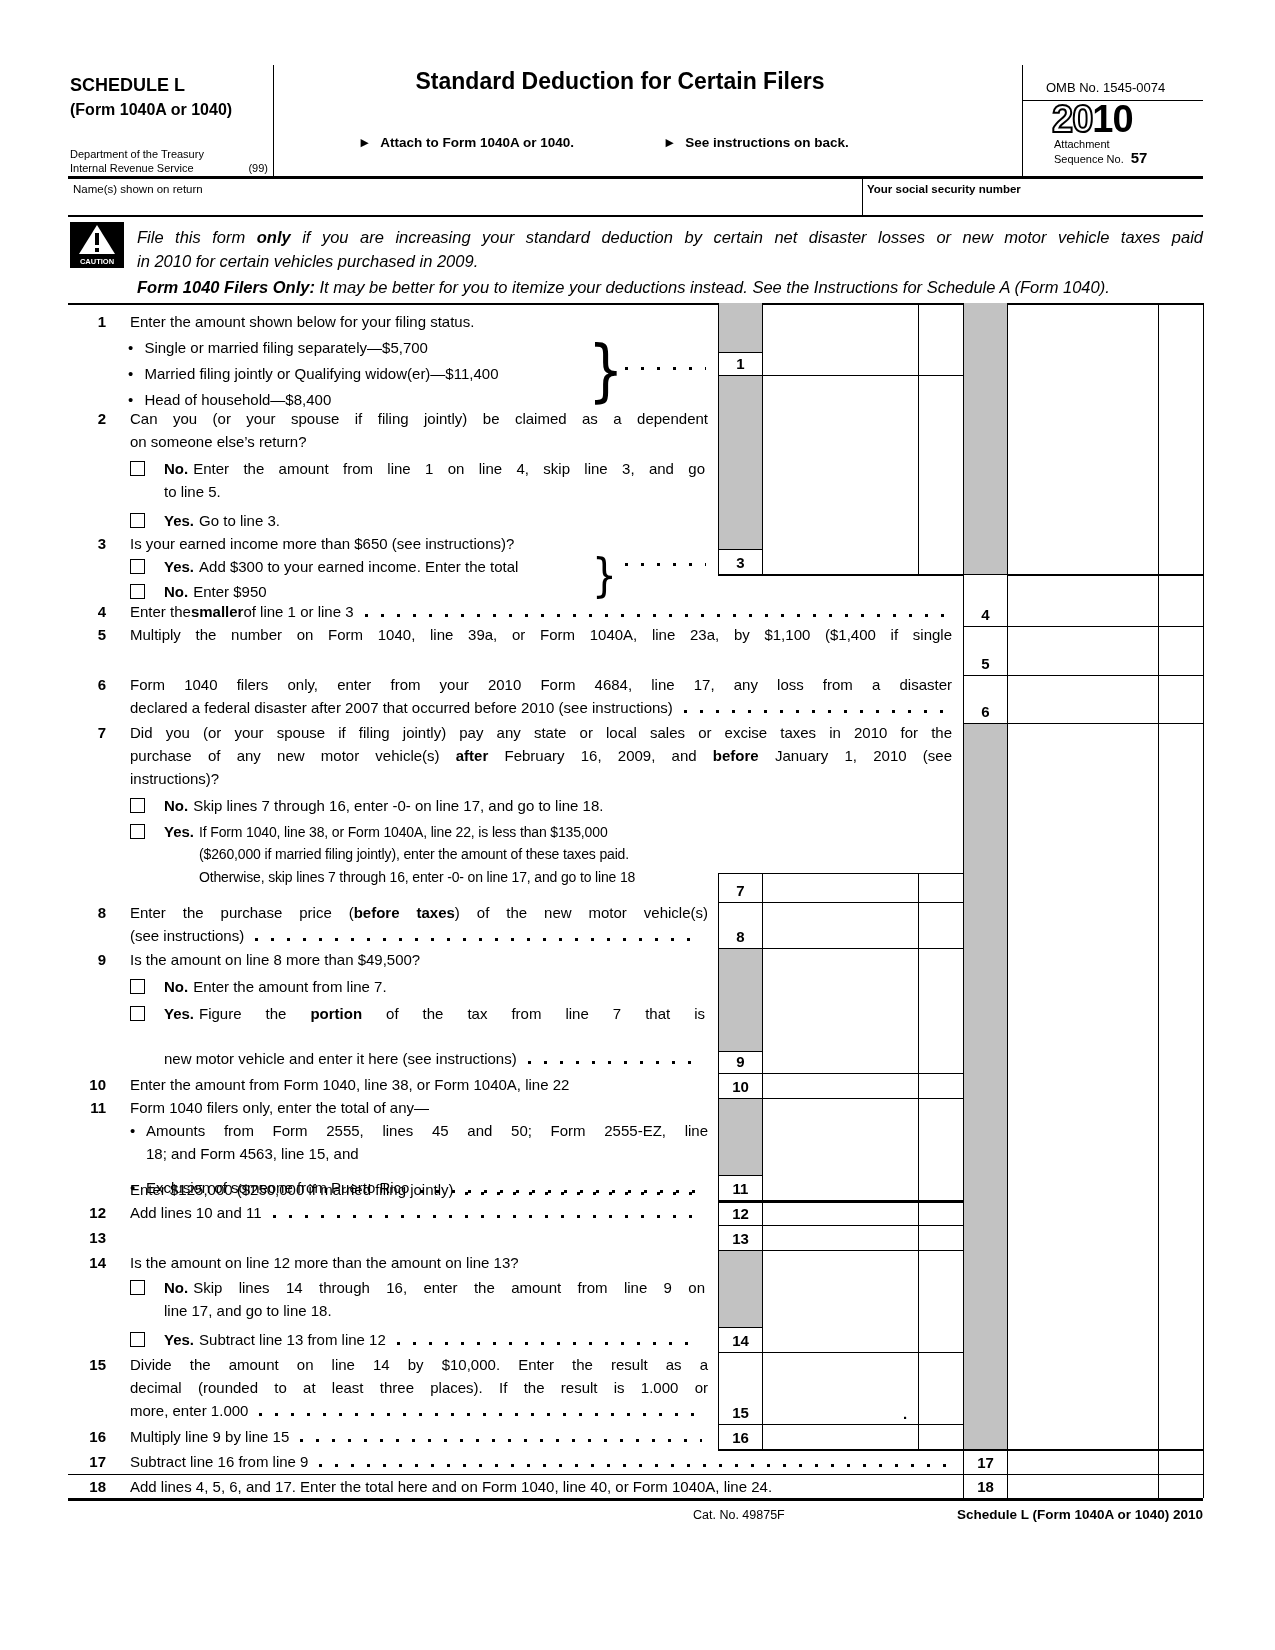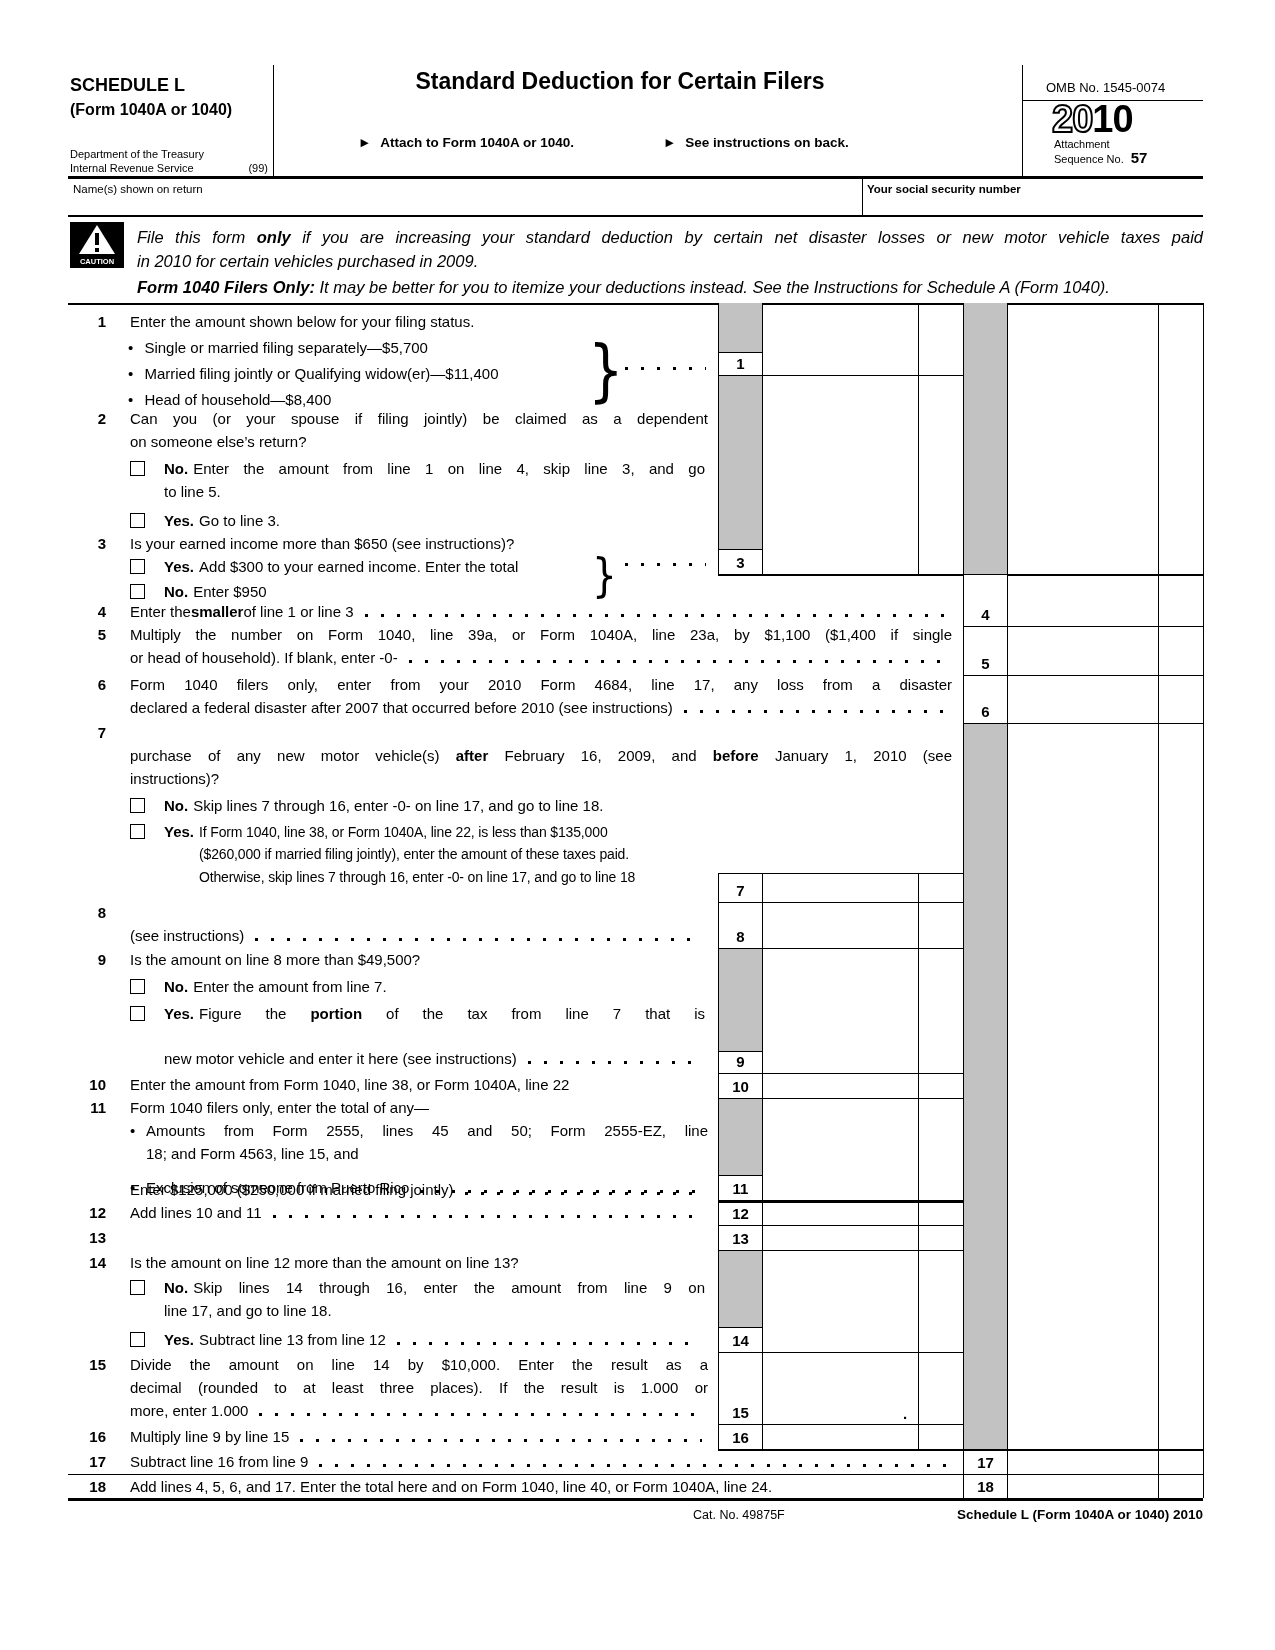--- a/index.html
+++ b/index.html
@@ -220,49 +220,49 @@
   <div class="num" style="left:76px;top:602px;">4</div>
   <div class="fx" style="left:130px;top:602px;width:822px;">
     <span>Enter the </span>
       <span class="b">smaller</span>
       <span> of line 1 or line 3</span>
     <span class="leader"></span>
   </div>
 
   <div class="num" style="left:76px;top:625px;">5</div>
   <div class="t j" style="left:130px;top:625px;width:822px;">Multiply the number on Form 1040, line 39a, or Form 1040A, line 23a, by $1,100 ($1,400 if single</div>
-  <div class="fx" style="left:130px;top:648px;width:822px;">
-    <span>or head of household). If blank, enter -0-</span>
-    <span class="leader"></span>
-  </div>
 
   <div class="num" style="left:76px;top:675px;">6</div>
   <div class="t j" style="left:130px;top:675px;width:822px;">Form 1040 filers only, enter from your 2010 Form 4684, line 17, any loss from a disaster</div>
   <div class="fx" style="left:130px;top:698px;width:822px;">
     <span>declared a federal disaster after 2007 that occurred before 2010 (see instructions)</span>
     <span class="leader"></span>
   </div>
 
   <div class="num" style="left:76px;top:723px;">7</div>
+  <div class="t j" style="left:130px;top:723px;width:822px;">Did you (or your spouse if filing jointly) pay any state or local sales or excise taxes in 2010 for the</div>
   <div class="t j" style="left:130px;top:746px;width:822px;">
     <span>purchase of any new motor vehicle(s) </span><span class="b">after</span><span> February 16, 2009, and </span><span class="b">before</span><span> January 1, 2010 (see</span>
   </div>
   <div class="t" style="left:130px;top:769px;">instructions)?</div>
   <div class="cb" style="left:130px;top:798px;"></div>
   <div class="t" style="left:164px;top:796px;">
     <span class="b" style="margin-right:5px;">No.</span><span>Skip lines 7 through 16, enter -0- on line 17, and go to line 18.</span>
   </div>
   <div class="cb" style="left:130px;top:824px;"></div>
   <div class="t" style="left:164px;top:822px;">
     <span class="b" style="margin-right:5px;">Yes.</span><span class="cond">If Form 1040, line 38, or Form 1040A, line 22, is less than $135,000</span>
   </div>
   <div class="t cond" style="left:199px;top:845px;">($260,000 if married filing jointly), enter the amount of these taxes paid.</div>
   <div class="t cond" style="left:199px;top:868px;">Otherwise, skip lines 7 through 16, enter -0- on line 17, and go to line 18</div>
 
   <div class="num" style="left:76px;top:903px;">8</div>
+  <div class="t j" style="left:130px;top:903px;width:578px;">
+    <span>Enter the purchase price (</span><span class="b">before taxes</span><span>) of the new motor vehicle(s)</span>
+  </div>
   <div class="fx" style="left:130px;top:926px;width:578px;">
     <span>(see instructions)</span>
     <span class="leader"></span>
   </div>
 
   <div class="num" style="left:76px;top:950px;">9</div>
   <div class="t" style="left:130px;top:950px;">Is the amount on line 8 more than $49,500?</div>
   <div class="cb" style="left:130px;top:979px;"></div>
   <div class="t" style="left:164px;top:977px;">
     <span class="b" style="margin-right:5px;">No.</span><span>Enter the amount from line 7.</span>

